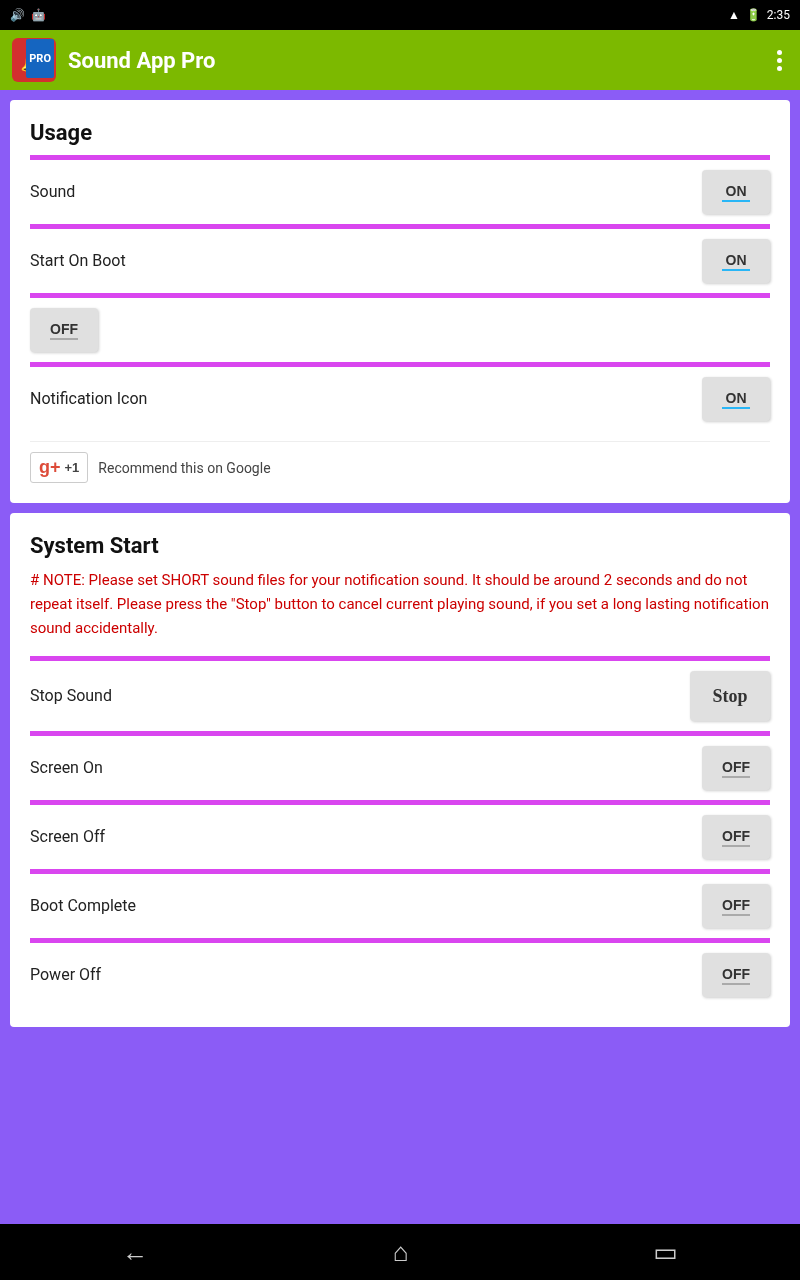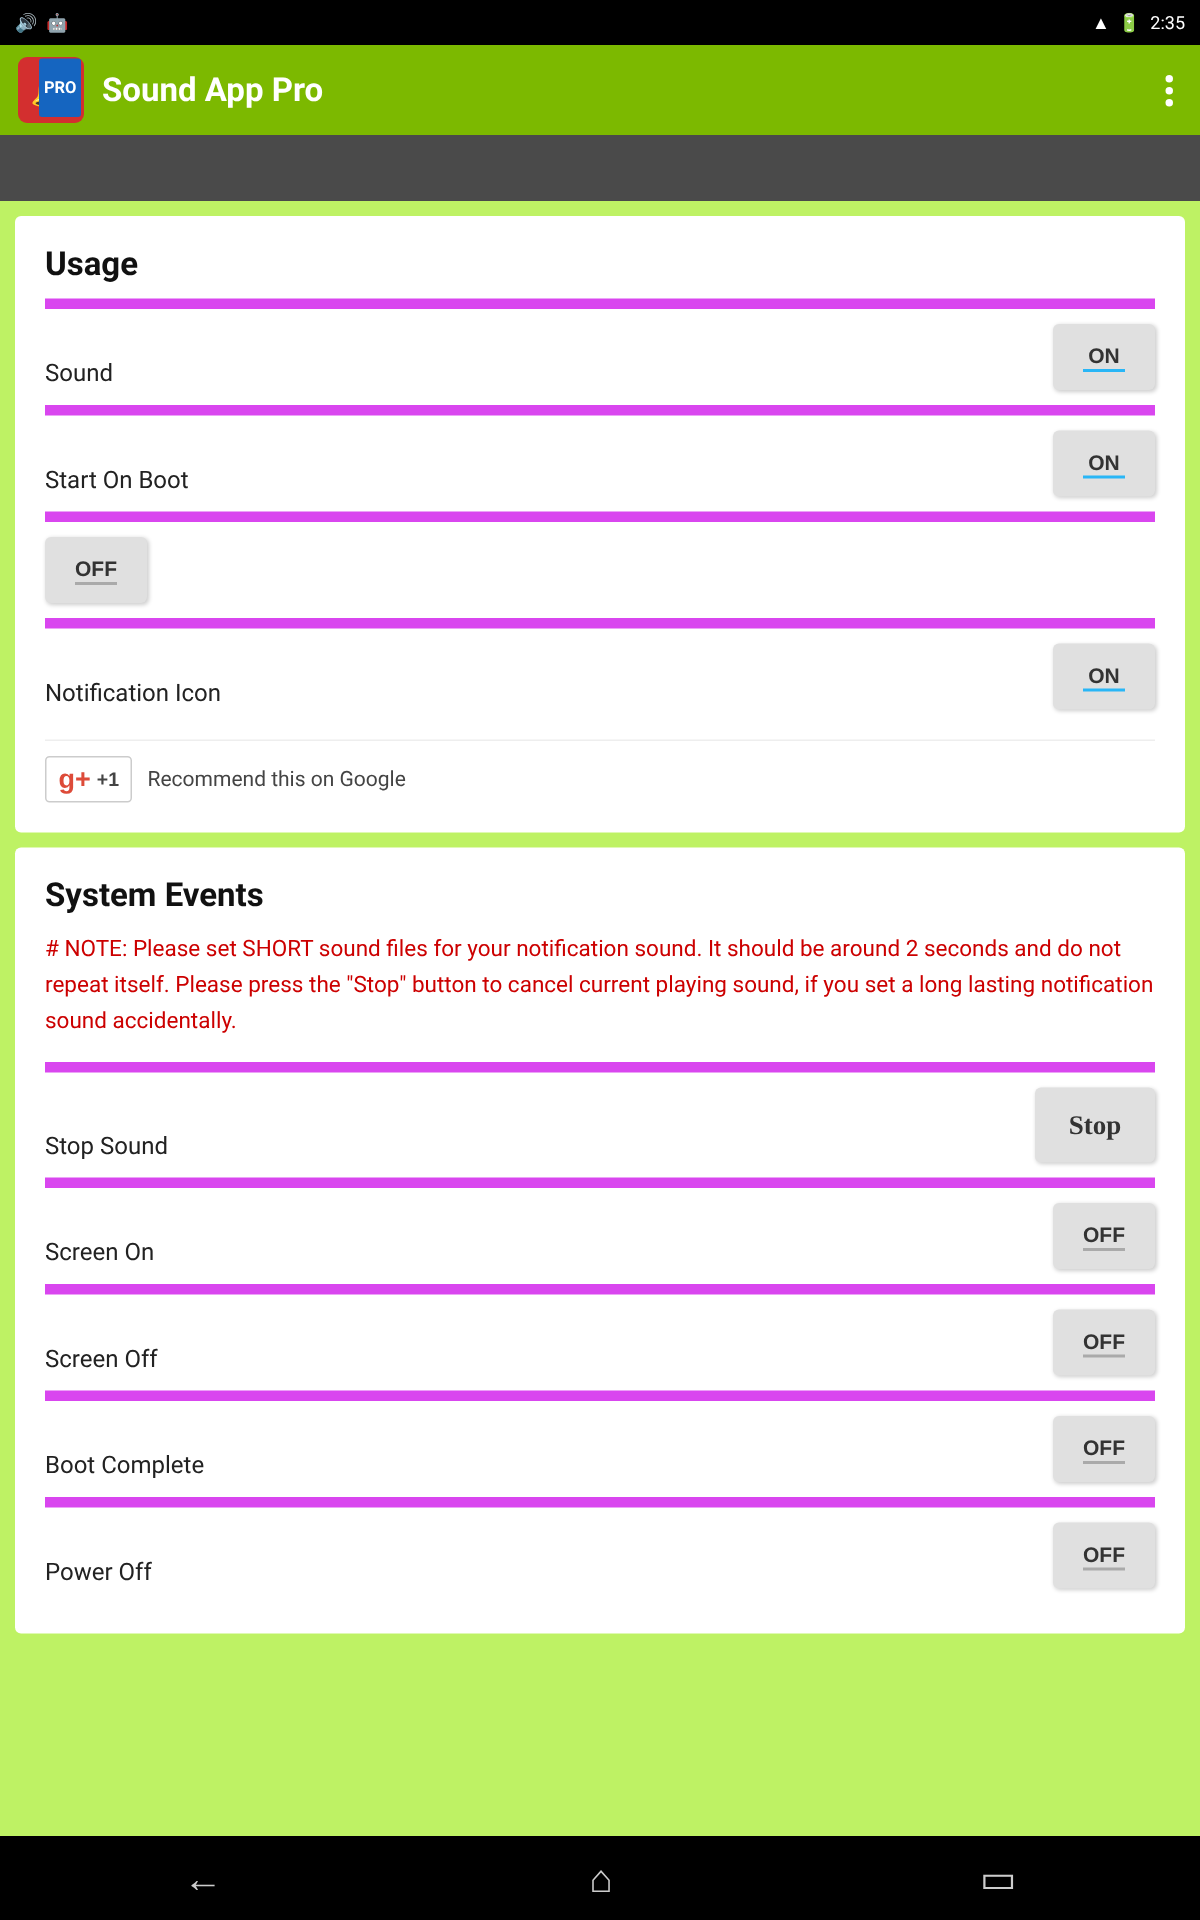--- a/index.html
+++ b/index.html
@@ -81,26 +81,25 @@
     .overflow-dot {
       width: 5px;
       height: 5px;
       background: #fff;
       border-radius: 50%;
     }
 
     
     .main-content {
       flex: 1;
-      background: #bef264;
+      background: #8b5cf6;
       padding: 10px;
       display: flex;
       flex-direction: column;
       gap: 10px;
-      margin-top: 44px;
     }
 
     
     .card {
       background: #fff;
       border-radius: 4px;
       padding: 20px;
     }
 
     .card-title {
@@ -112,24 +111,24 @@
 
     .card-desc {
       font-size: 15px;
       color: #333;
       margin-bottom: 16px;
       line-height: 1.5;
     }
 
     .setting-row {
       display: flex;
-      align-items: flex-end;
+      align-items: center;
       justify-content: space-between;
       padding: 10px 0;
-      border-top: 7px solid #d946ef;
+      border-top: 5px solid #d946ef;
     }
 
     .setting-label {
       font-size: 16px;
       color: #222;
       line-height: 1.4;
     }
 
     .toggle-btn {
       min-width: 68px;
@@ -305,21 +304,21 @@
     <div class="google-plus-row">
       <button class="gplus-btn">
         <span class="gplus-icon">g+</span>
         <span class="gplus-count">+1</span>
       </button>
       <span class="gplus-text">Recommend this on Google</span>
     </div>
   </div>
 
   <div class="card">
-    <div class="card-title">System Events</div>
+    <div class="card-title">System Start</div>
     <div class="note-text"># NOTE: Please set SHORT sound files for your notification sound. It should be around 2 seconds and do not repeat itself. Please press the "Stop" button to cancel current playing sound, if you set a long lasting notification sound accidentally.</div>
 
     <div class="setting-row">
       <span class="setting-label">Stop Sound</span>
       <button class="stop-btn">Stop</button>
     </div>
 
     <div class="setting-row">
       <span class="setting-label">Screen On</span>
       <button class="toggle-btn off">

